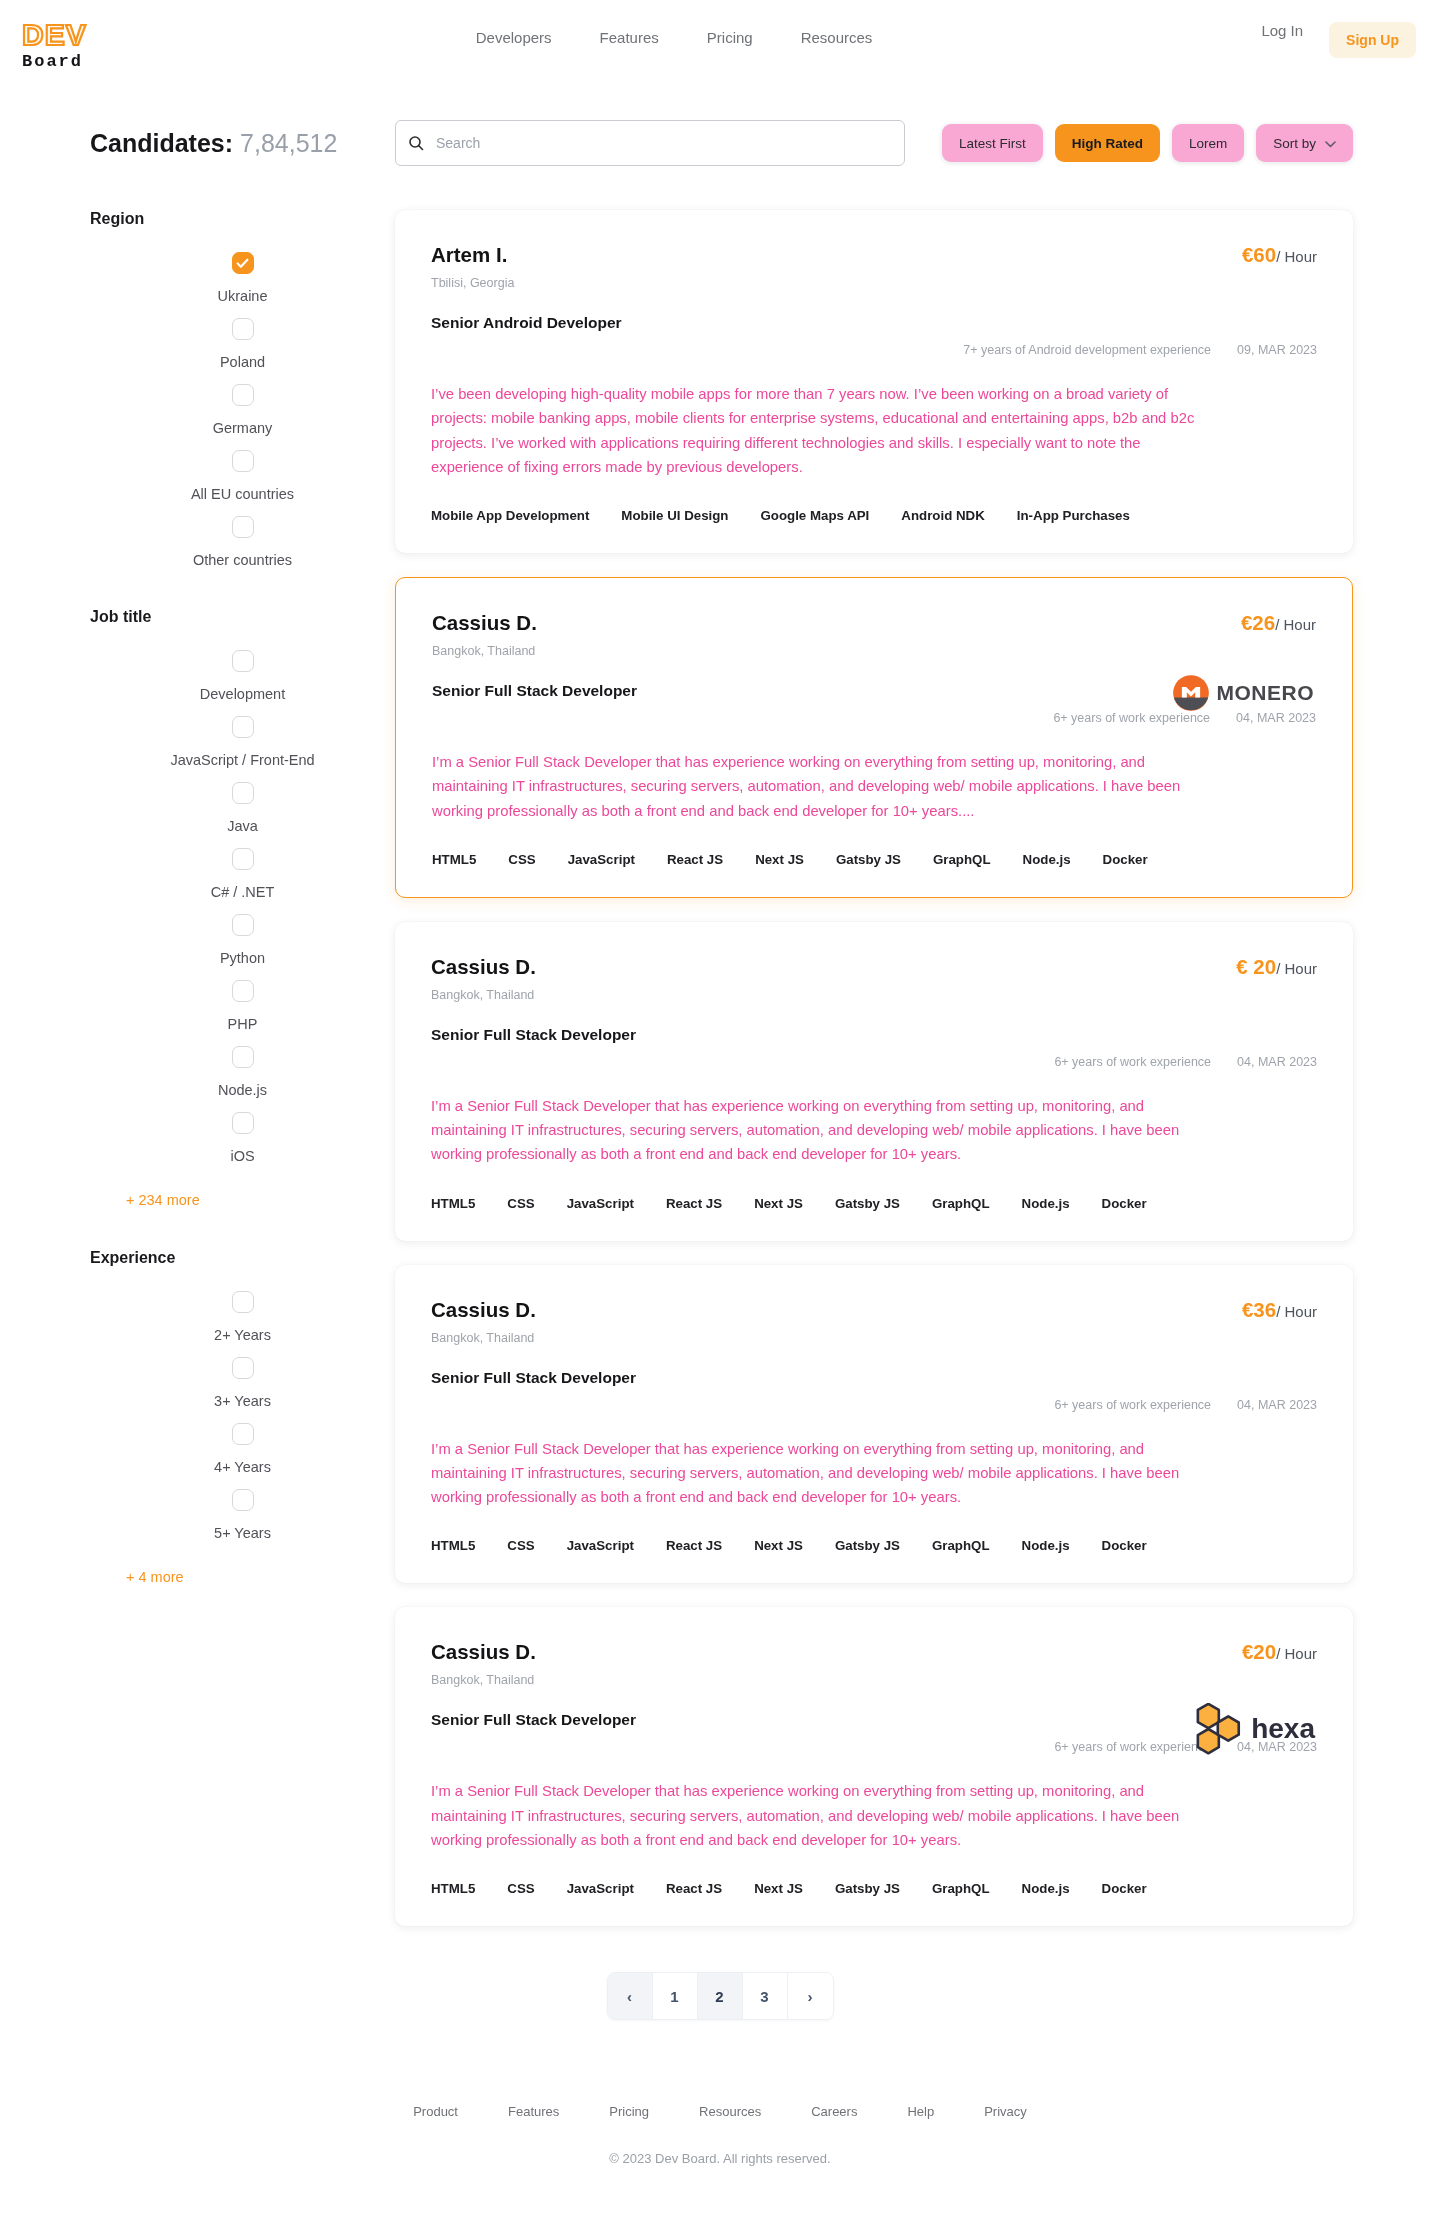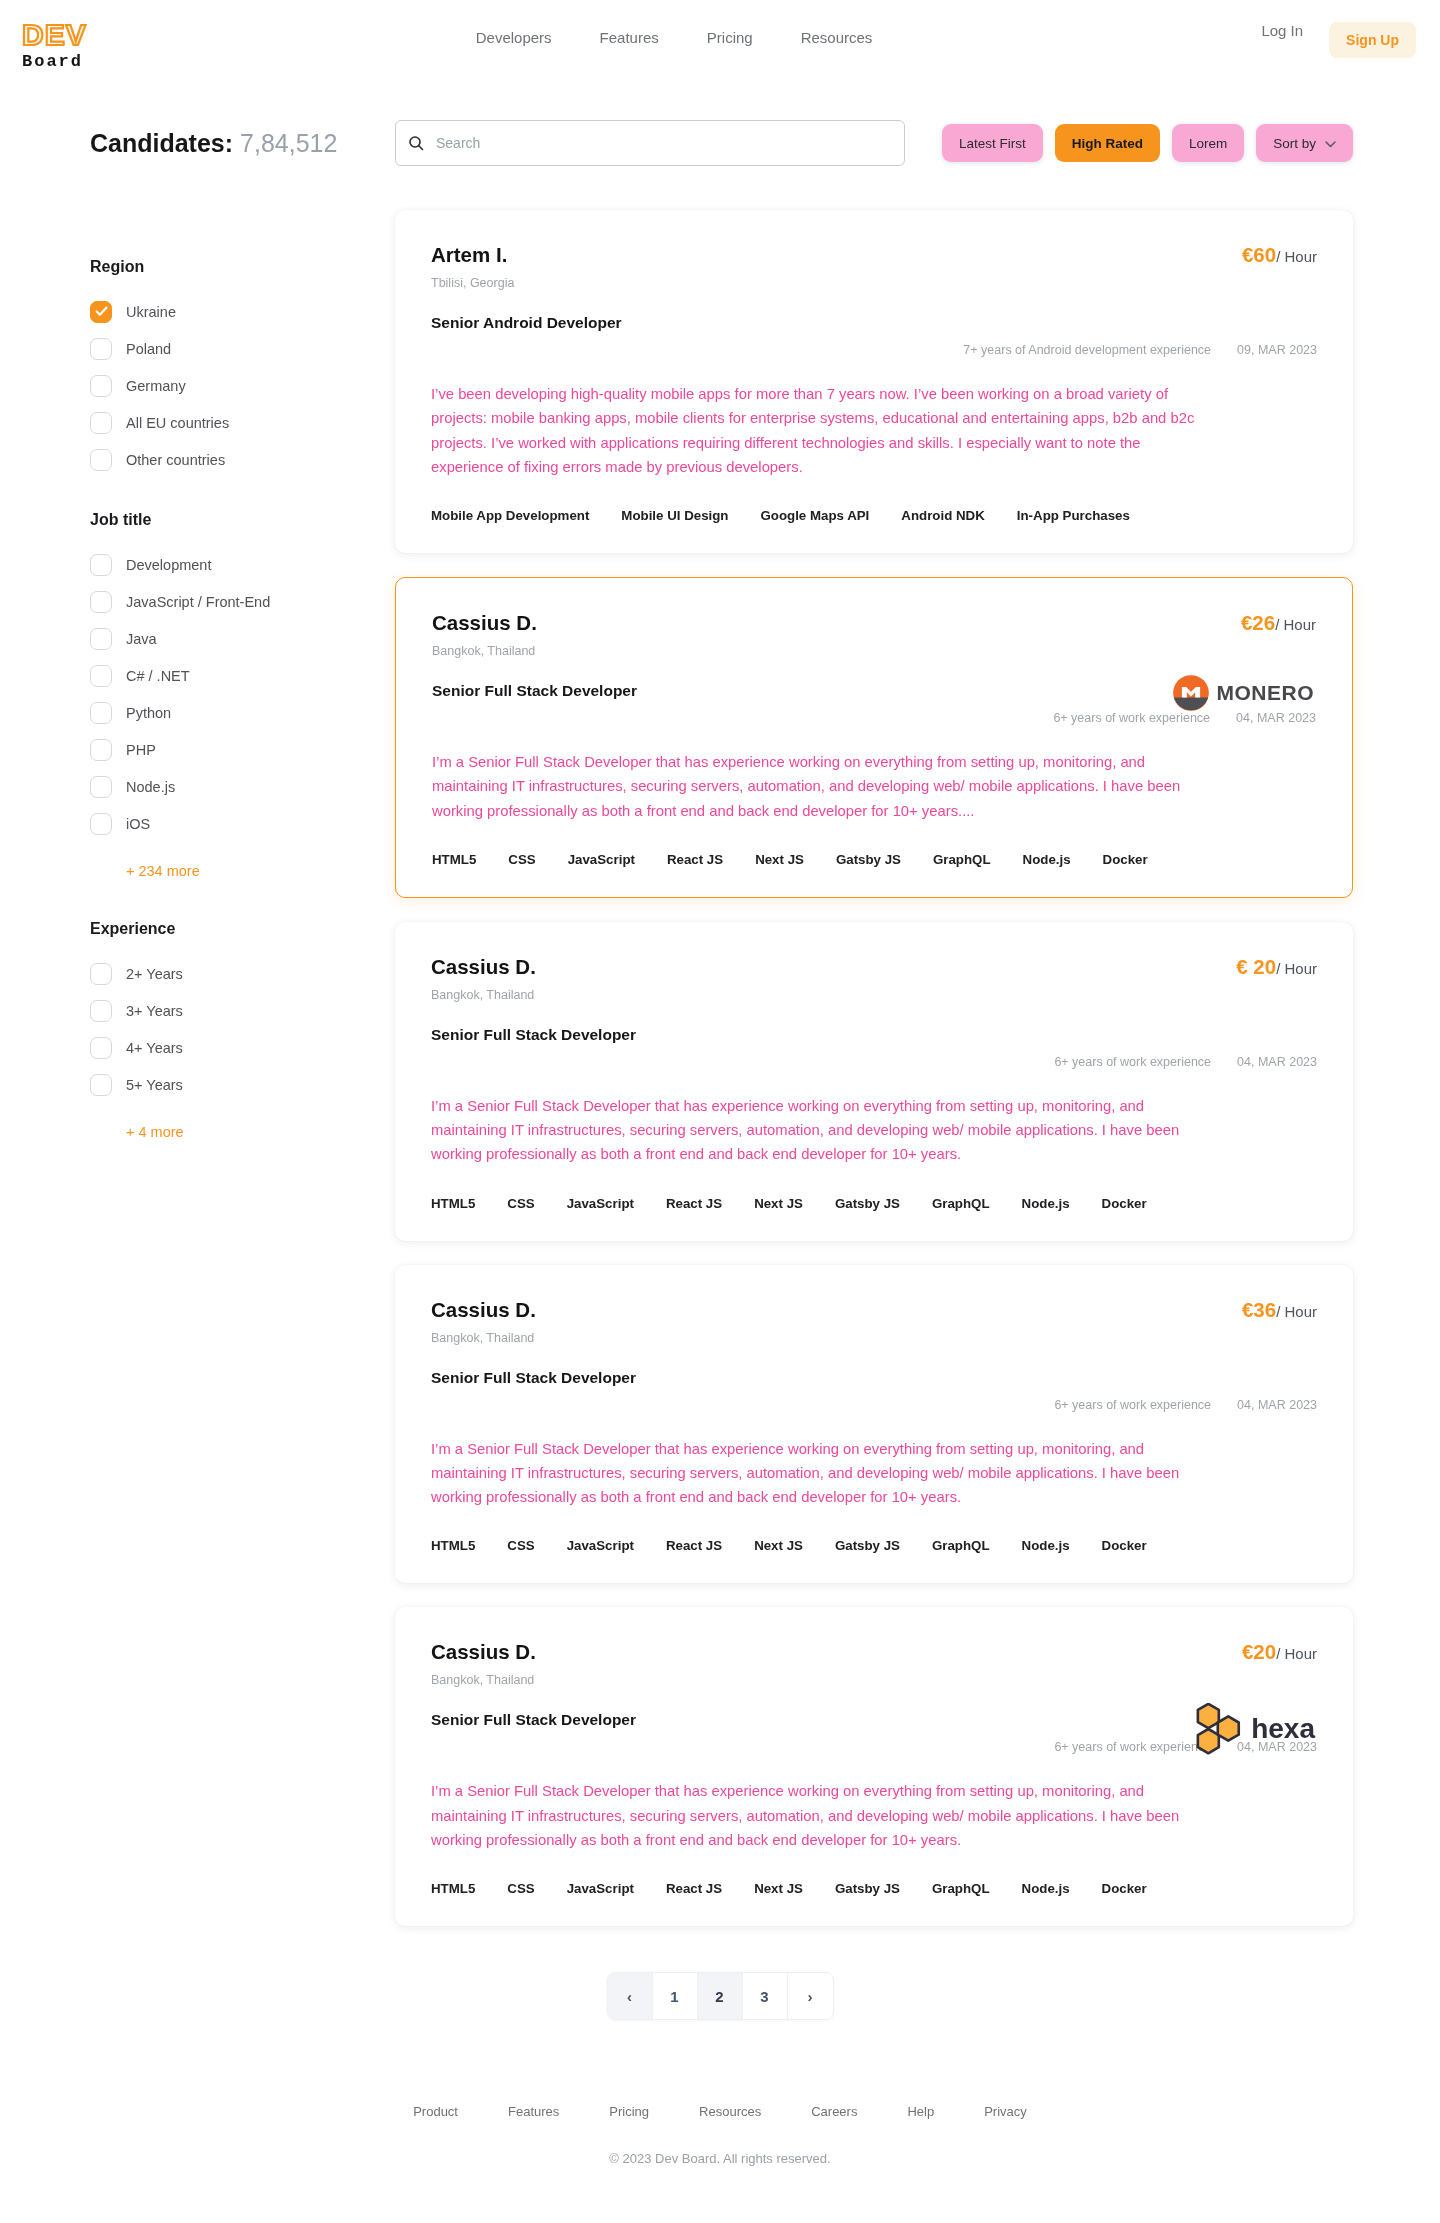--- a/index.html
+++ b/index.html
@@ -38,24 +38,24 @@
   .search-icon { position:absolute; left:13px; top:15px; }
   .fbtns { margin-left:auto; display:flex; gap:12px; align-items:center; }
   .fbtn { height:38px; padding:0 17px; display:flex; align-items:center; gap:9px;
           background:#f9a8d4; border-radius:9px; box-shadow:0 1px 5px rgba(16,24,40,.12);
           font-size:13.5px; color:#2b2b30; border:none; cursor:pointer; white-space:nowrap;
           font-family:"Liberation Sans", sans-serif; }
   .fbtn--active { background:#F7941D; font-weight:700; color:#1b1b1f; box-shadow:none; }
 
   
   .main { display:flex; padding:44px 87px 0 90px; align-items:flex-start; }
-  .aside { width:305px; flex-shrink:0;margin-top:48px; }
+  .aside { width:305px; flex-shrink:0; }
   .fsection { margin-bottom:40px; }
   .fsection-title { font-size:16px; font-weight:700; color:#1a1a1e; margin:0 0 24px; }
-  .fopt { display:flex; align-items:center; gap:14px; margin-bottom:14px; min-height:23px; cursor:pointer; }
+  .fopt { display:flex; align-items:center; gap:14px; margin-bottom:14px; min-height:23px; cursor:pointer;flex-direction:column; }
   .cbox { width:22px; height:22px; border:1.5px solid #d6d8dc; border-radius:7px;
           background:#fff; display:flex; align-items:center; justify-content:center; flex-shrink:0; }
   .cbox svg { display:none; }
   .cbox.checked { background:#F7941D; border-color:#F7941D; }
   .cbox.checked svg { display:block; }
   .fopt-label { font-size:14.5px; color:#515158; }
   .fmore { display:inline-block; color:#F7941D; font-size:14.5px; font-weight:500; margin:14px 0 0 36px; }
 
   
   .cards { flex:1; display:flex; flex-direction:column; gap:24px; }

